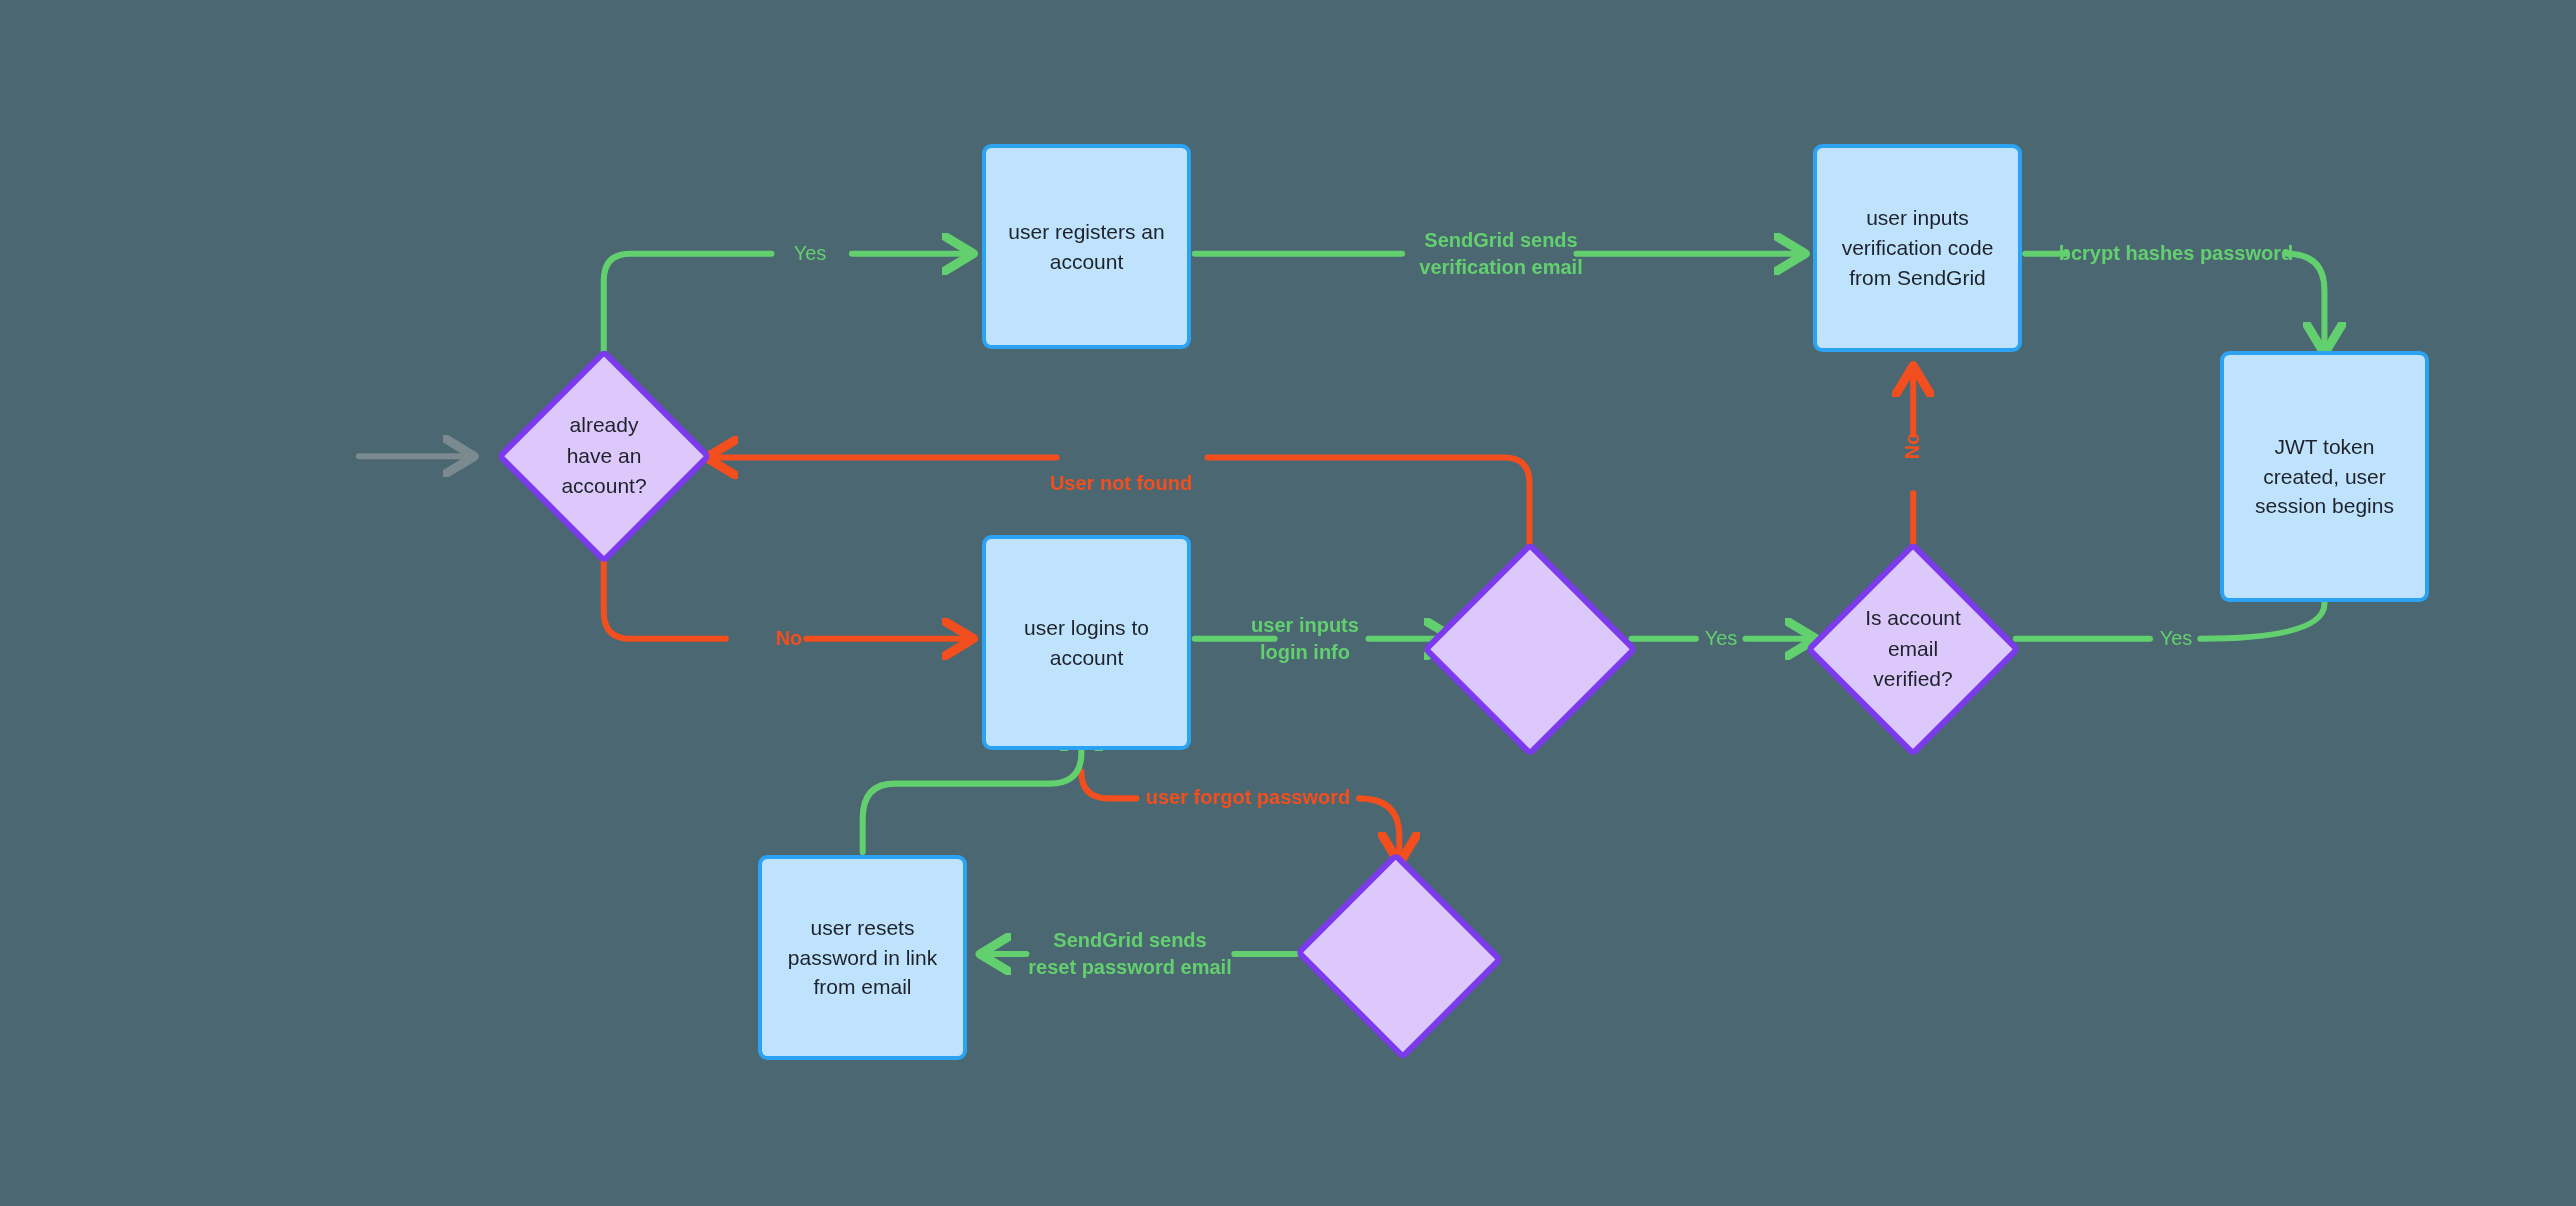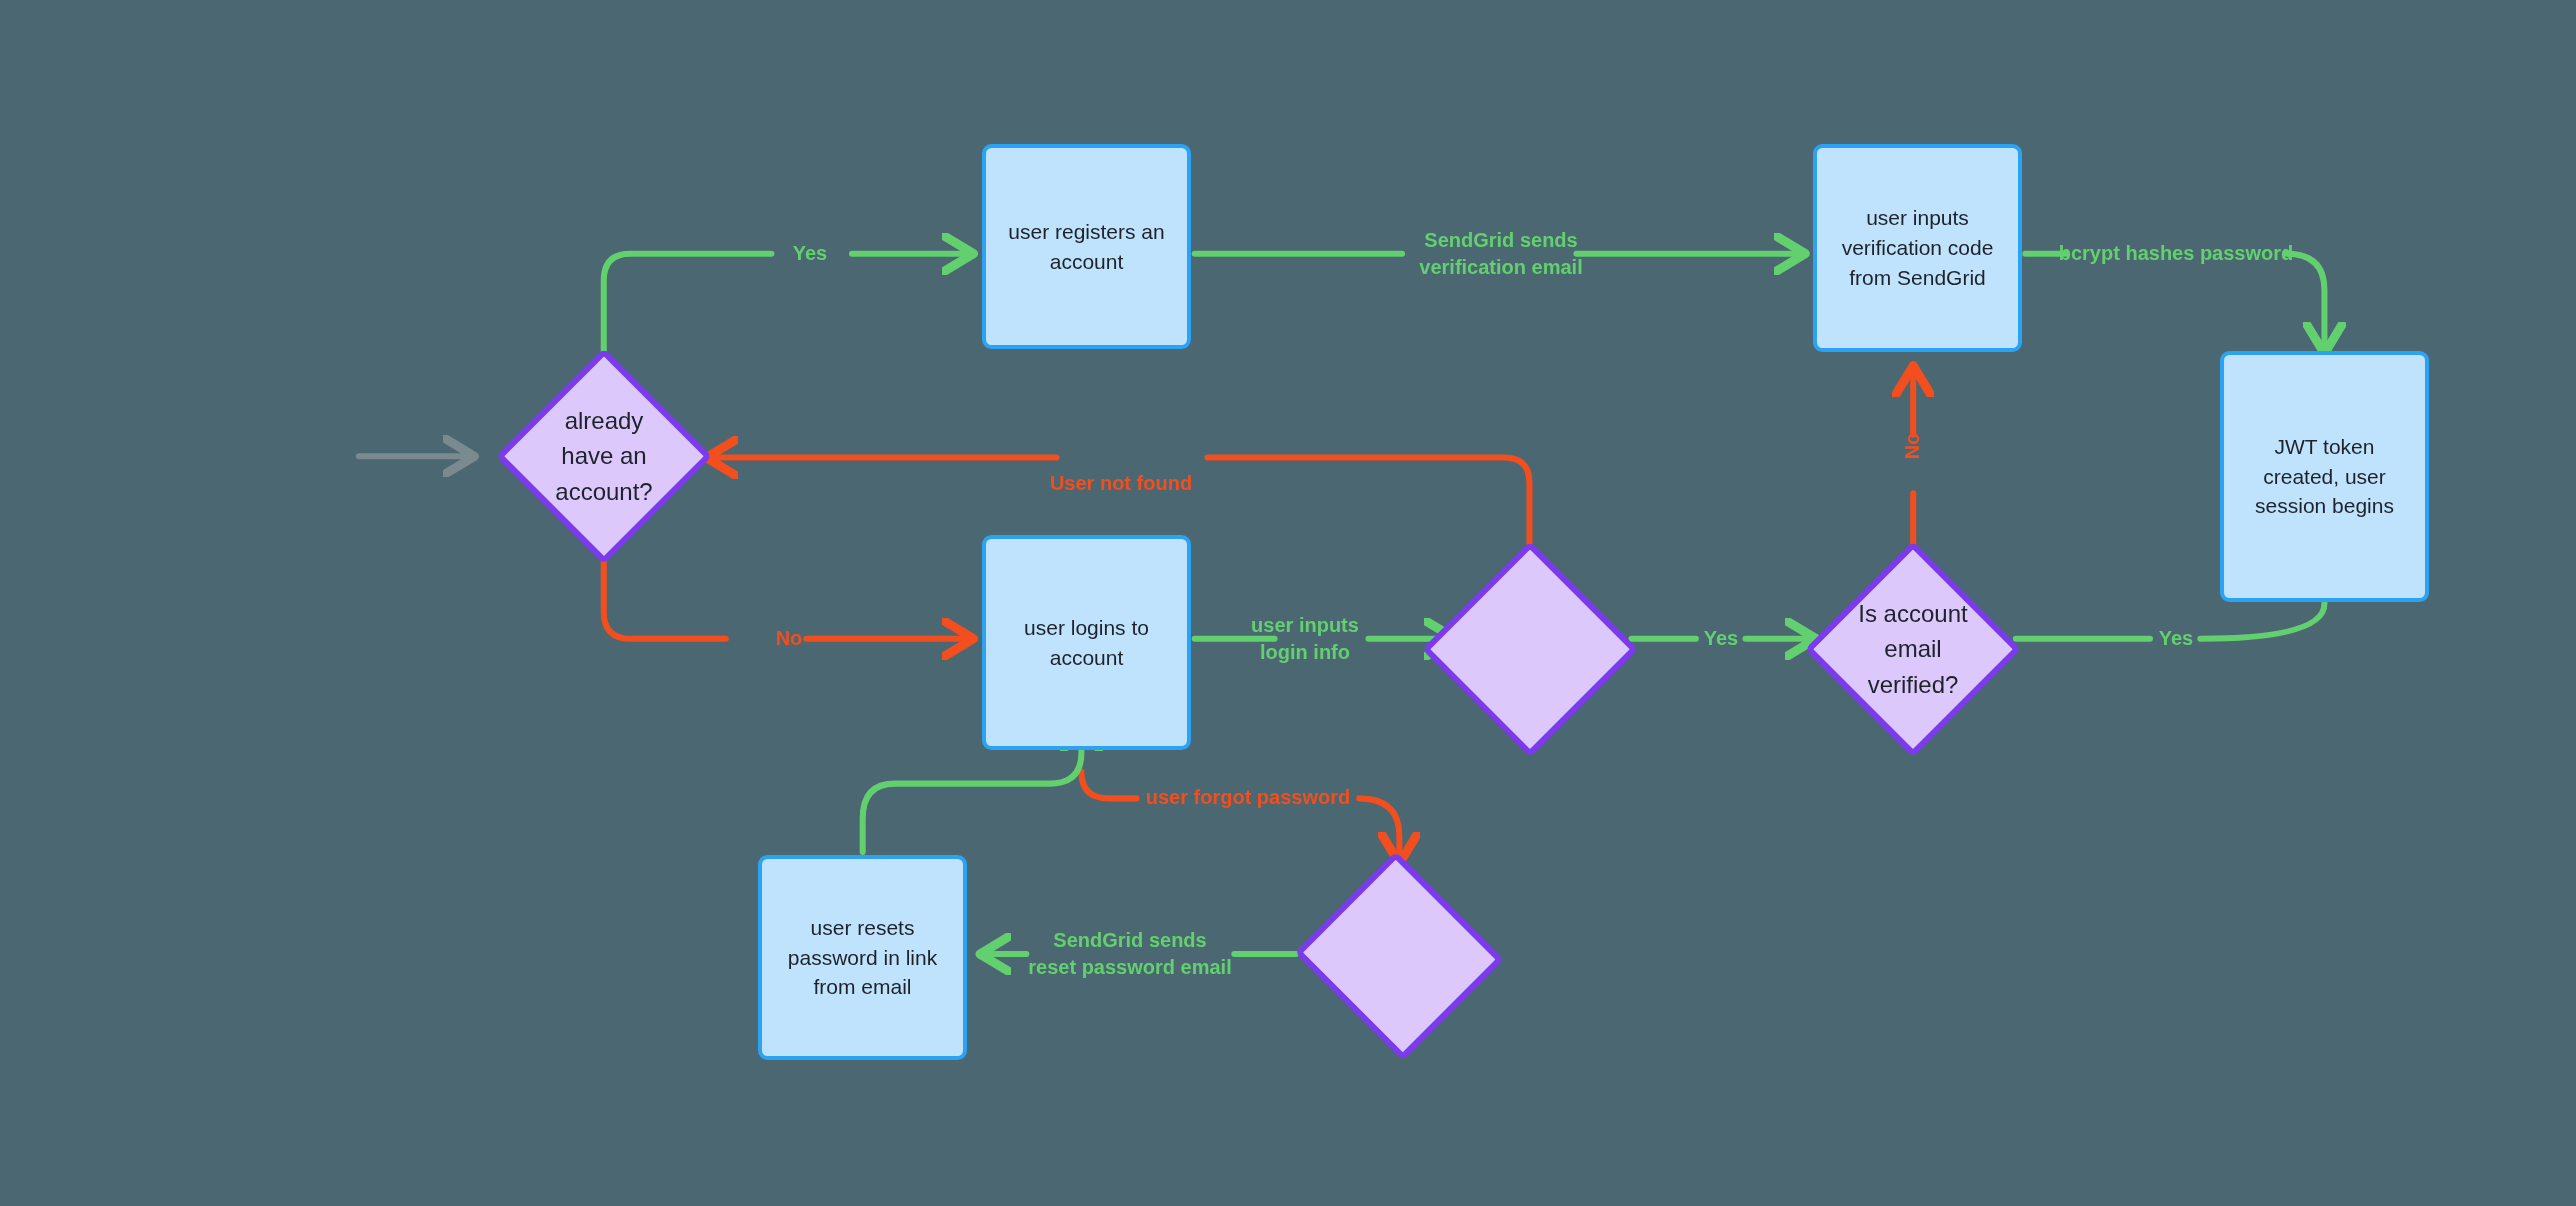--- a/index.html
+++ b/index.html
@@ -58,37 +58,37 @@
     background: #DCC8FB;
     border: 6px solid #7C3AED;
     border-radius: 6.7px;
     box-sizing: border-box;
   }
   .node-diamond .label {
     position: relative;
     z-index: 2;
     text-align: center;
     color: #1E232B;
-    font-size: 24px;
+    font-size: 21px;
     line-height: 1.46;
     width: 78%;
   }
 
   
   .edge-label {
     position: absolute;
     transform: translate(-50%, -50%);
     text-align: center;
     white-space: pre-line;
     line-height: 1.36;
     pointer-events: none;
   }
   .edge-label.green   { color: #63D06F; }
   .edge-label.red     { color: #F24E1E; }
-  .edge-label.plain   { font-weight: 700; font-size: 20px; }
+  .edge-label.plain   { font-weight: 400; font-size: 20px; }
   .edge-label.bold    { font-weight: 700; font-size: 20px; }
   .edge-label.rot90 {
     transform: translate(-50%, -50%) rotate(-90deg);
   }
 </style>
 </head>
 <body>
 
 <div id="canvas">
 

